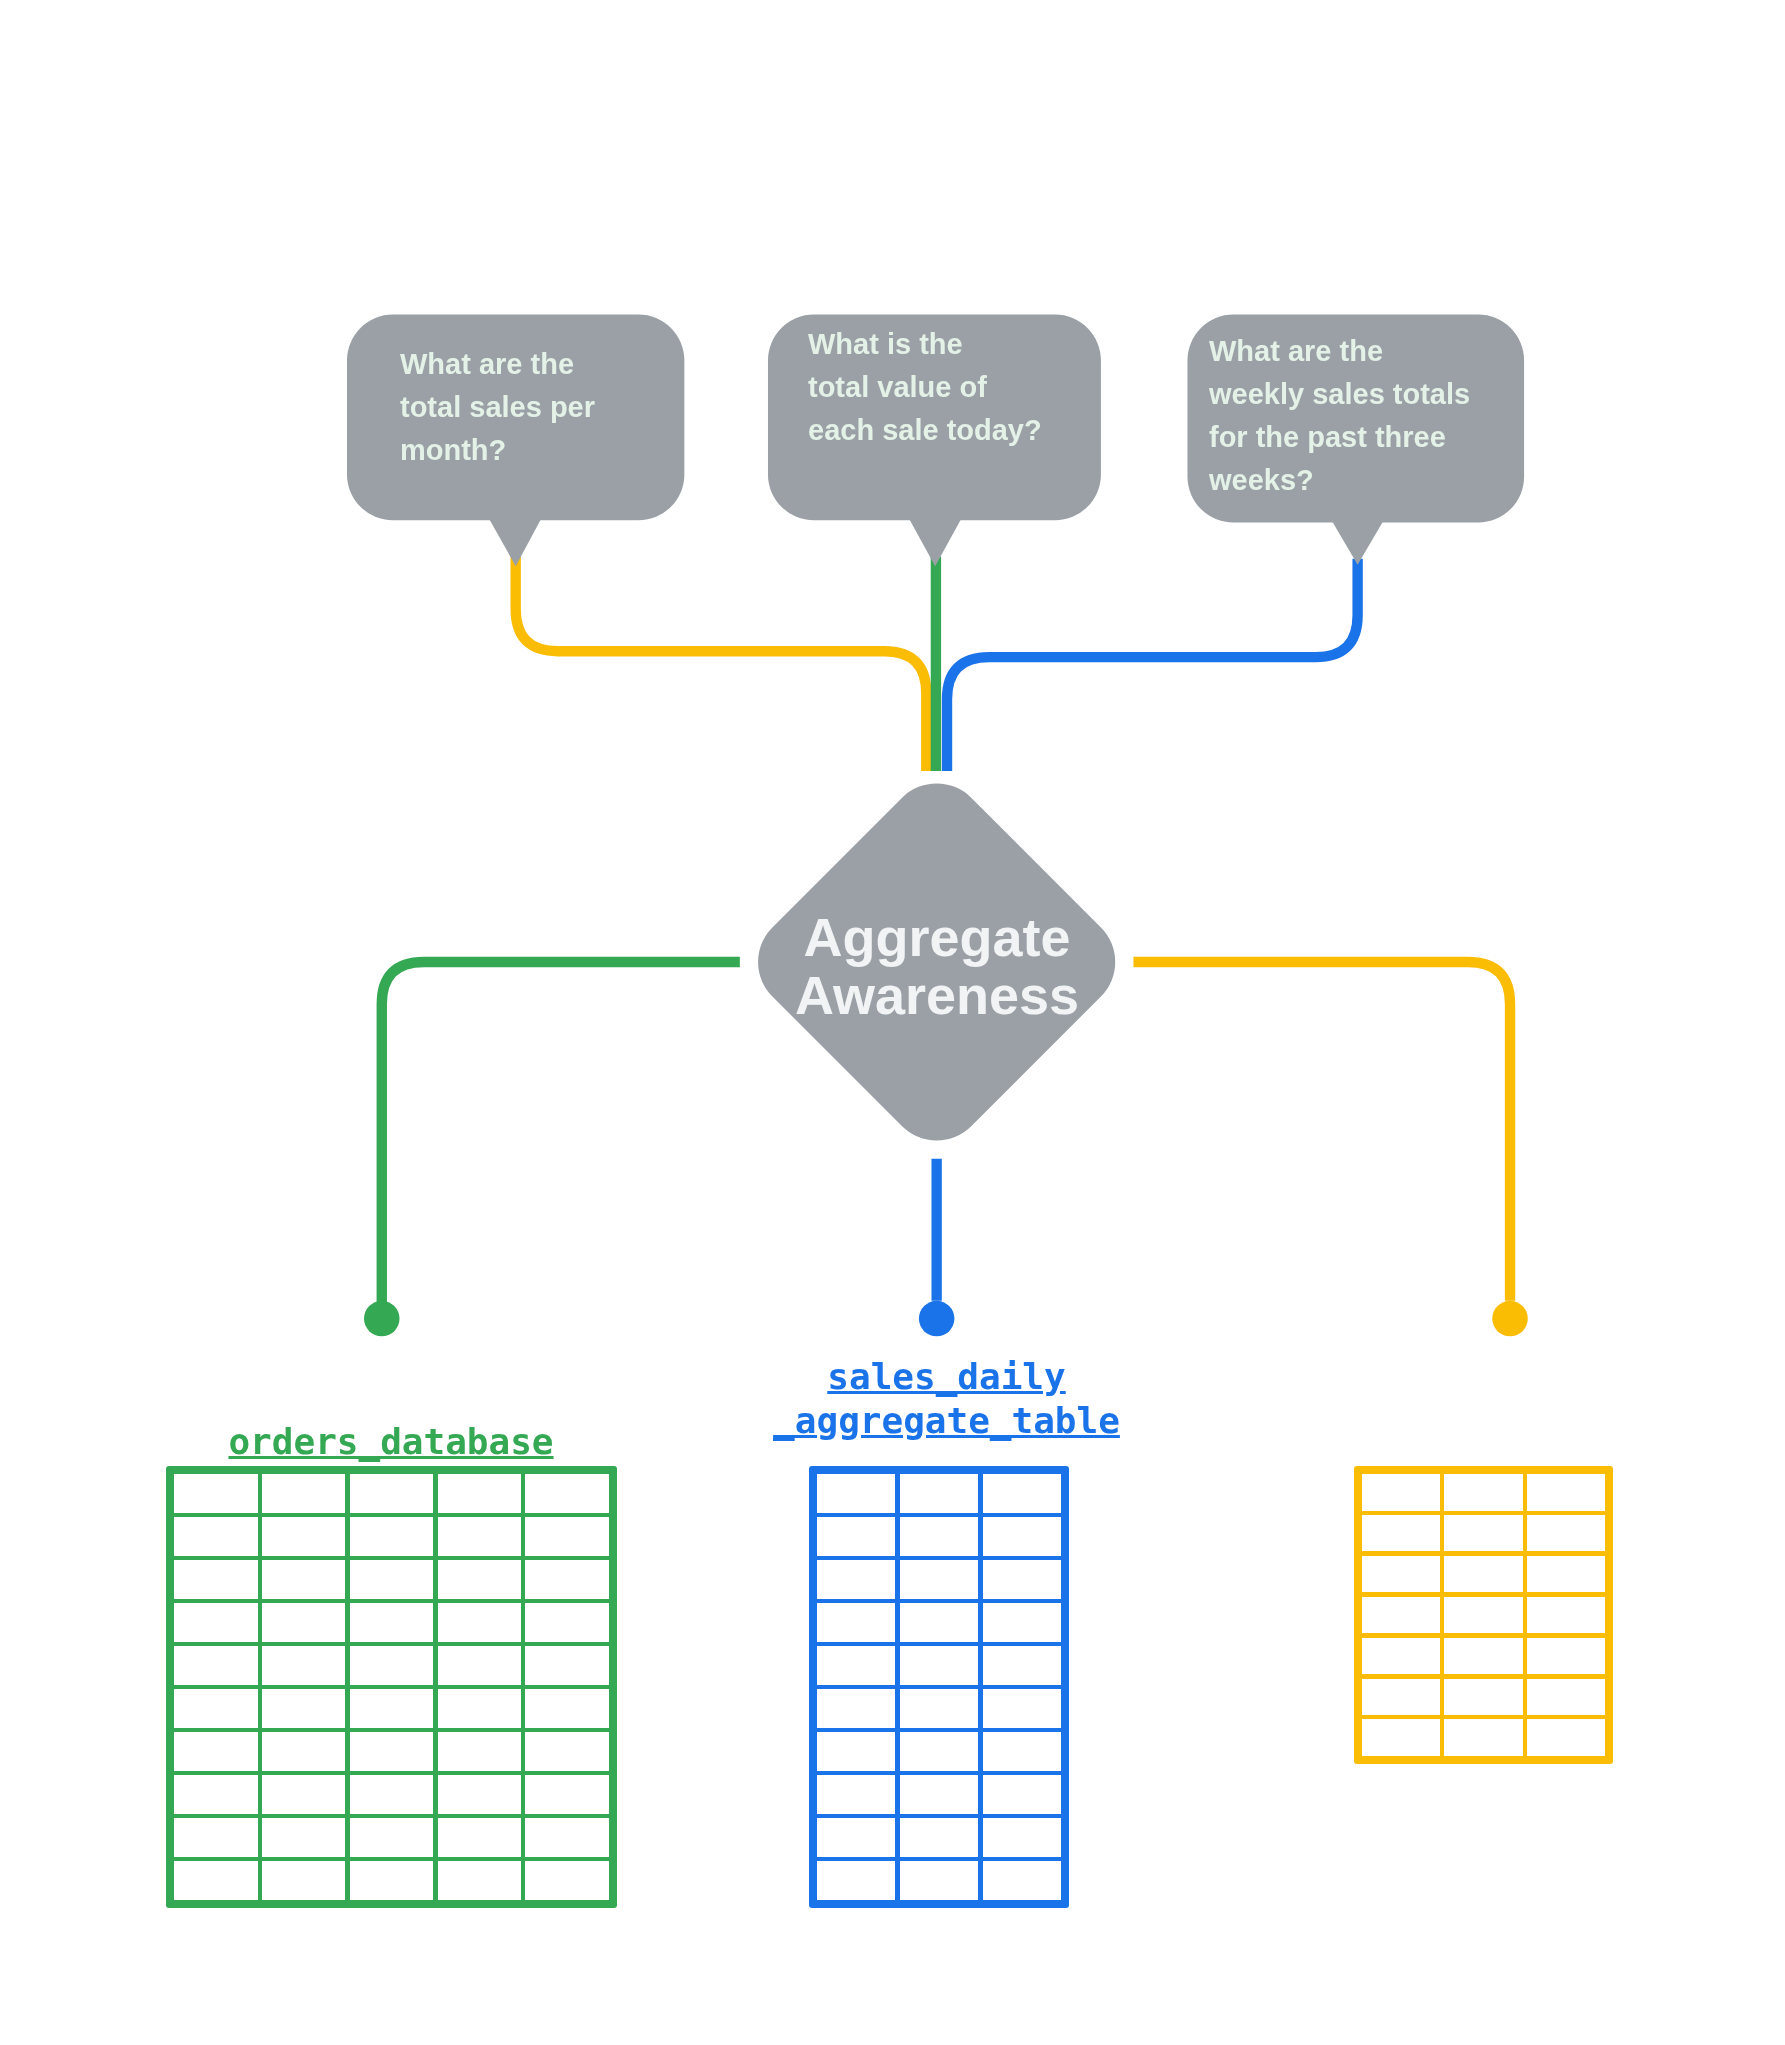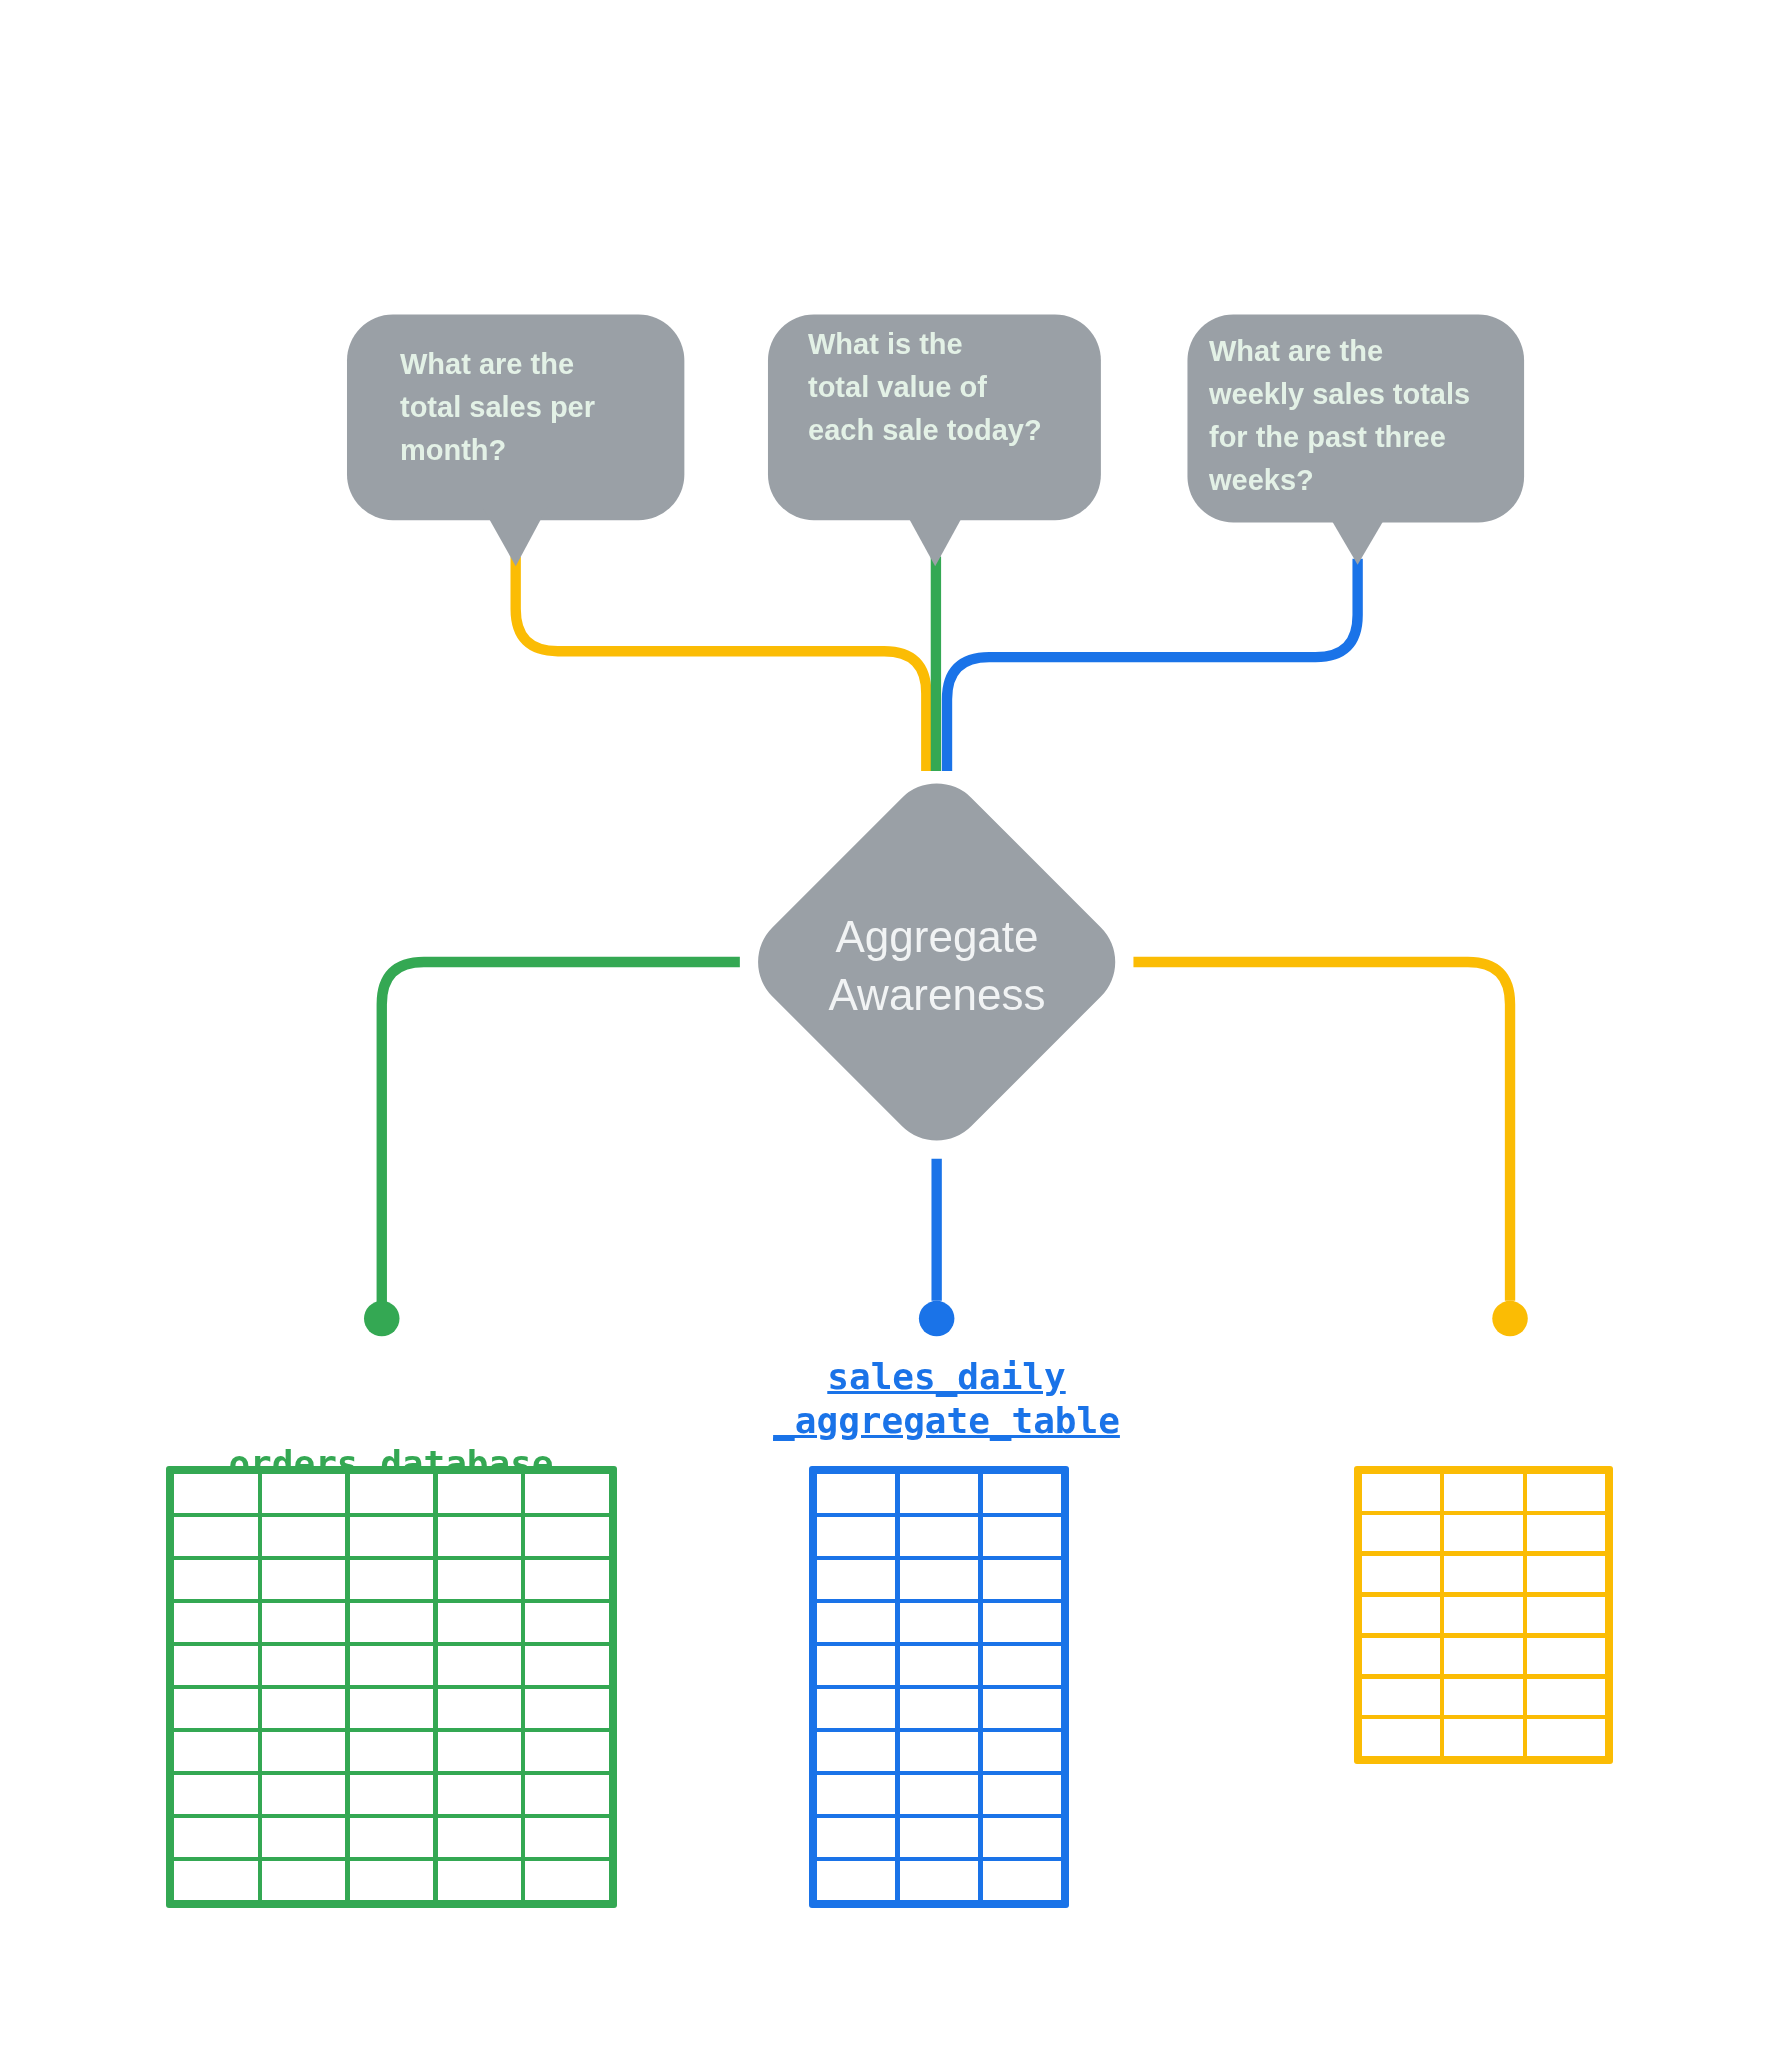--- a/index.html
+++ b/index.html
@@ -31,22 +31,22 @@
     color: var(--c-bubble_text);
     white-space: pre-line;
     letter-spacing: 0px;
   }
   .diamond-text {
     position: absolute;
     left: 752px;
     top: 908px;
     width: 370px;
     text-align: center;
-    font-weight: 400;
-    font-size: 44px;
+    font-weight: 700;
+    font-size: 54px;
     line-height: 58px;
     color: var(--c-diamond_text);
     white-space: pre-line;
   }
   .table-label {
     position: absolute;
     font-family: "DejaVu Sans Mono", "Liberation Mono", monospace;
     font-weight: 700;
     font-size: 36px;
     line-height: 44px;
@@ -106,21 +106,21 @@
 total value of
 each sale today?</div>
   <div class="bubble-text" style="left:1209px; top:330px; width:311px;">What are the
 weekly sales totals
 for the past three
 weeks?</div>
 
   <div class="diamond-text">Aggregate
 Awareness</div>
 
-  <div class="table-label" style="left: 169px; top: 1420px; width: 444px; color: rgb(52, 168, 83); margin-top: 22px;">orders_database</div>
+  <div class="table-label" style="left: 169px; top: 1420px; width: 444px; color: rgb(52, 168, 83);">orders_database</div>
   <div class="table-label" style="left: 717px; top: 1355px; width: 459px; color: rgb(26, 115, 232);">sales_daily
 _aggregate_table</div>
 
   <div class="grid" style="left: 166px; top: 1466px; width: 451px; height: 442px; background: rgb(52, 168, 83); grid-template-columns: repeat(5, 1fr); grid-template-rows: repeat(10, 1fr);">
       <div class="cell"></div>
       <div class="cell"></div>
       <div class="cell"></div>
       <div class="cell"></div>
       <div class="cell"></div>
       <div class="cell"></div>

